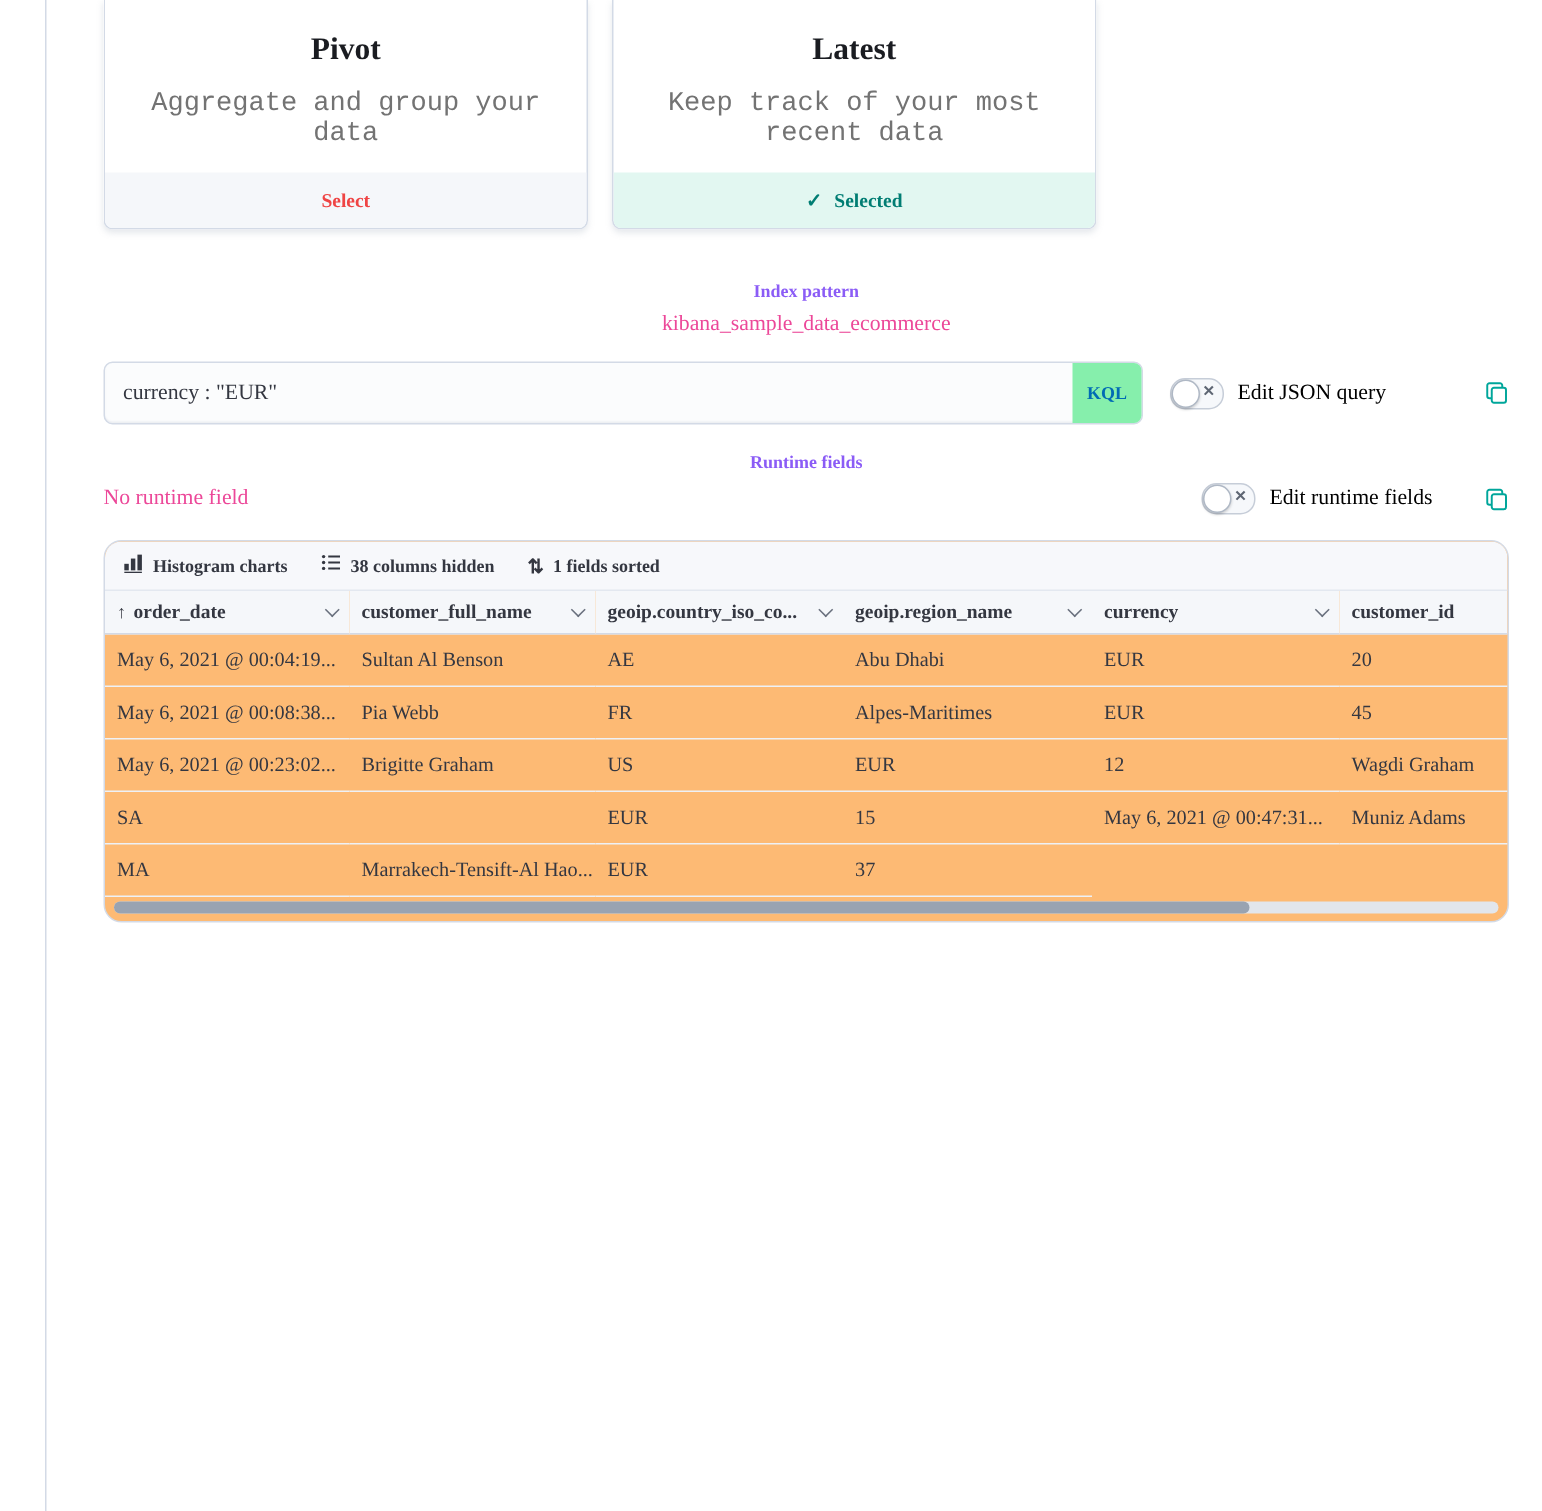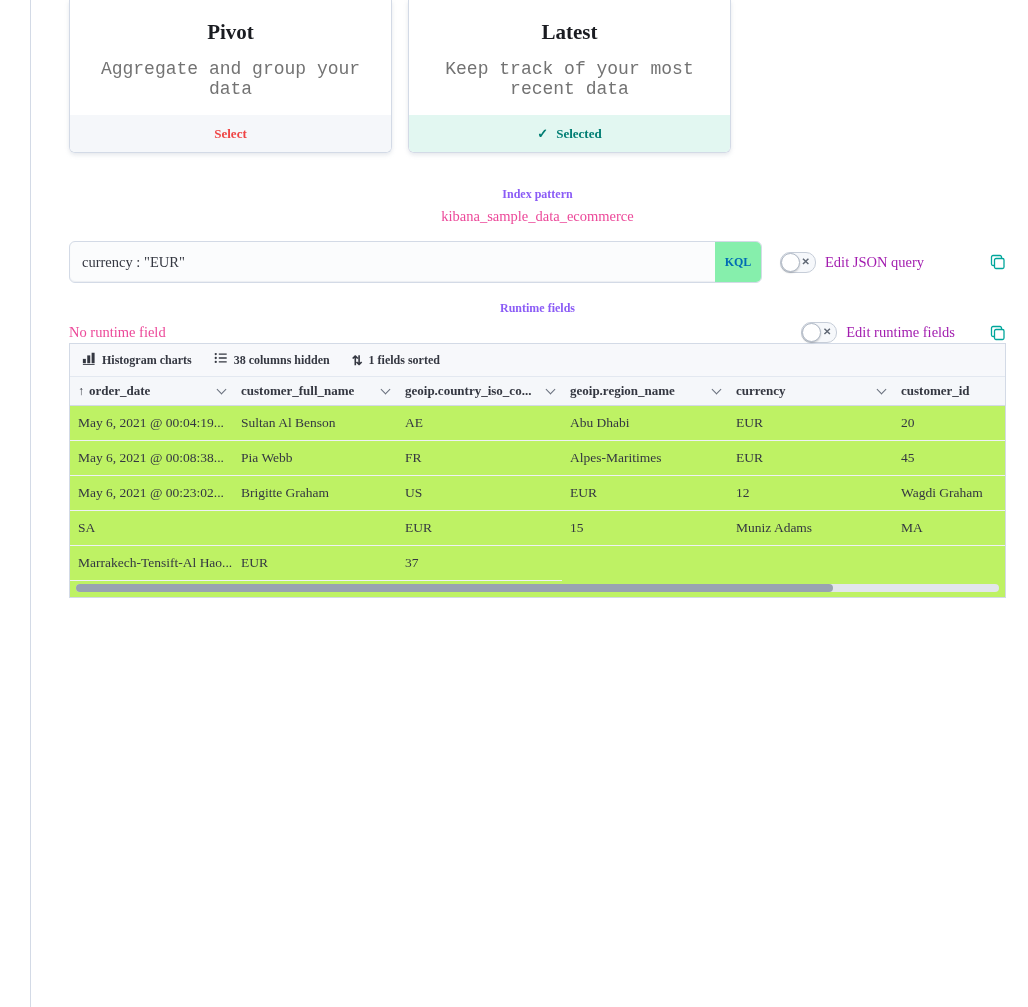--- a/index.html
+++ b/index.html
@@ -31,29 +31,29 @@
   .query-input{flex:1;border:none;outline:none;background:transparent;padding:0 12px;
                font-family:inherit;font-size:14.5px;color:#343741;}
   .kql-chip{width:46px;border:none;border-radius:0 5px 5px 0;background:#86efac;color:#006BB4;
             font-family:inherit;font-weight:700;font-size:12px;cursor:pointer;}
   .toggle-group{display:flex;align-items:center;gap:9px;margin-left:18px;}
   .switch{position:relative;display:inline-block;width:34px;height:19px;background:#F6F8FB;
           border:1px solid #C6CDD8;border-radius:10px;cursor:pointer;flex:0 0 auto;}
   .switch .knob{position:absolute;left:0;top:0;width:17px;height:17px;border-radius:50%;
                 background:#fff;border:1px solid #AFB8C5;box-shadow:0 1px 2px rgba(0,0,0,.2);}
   .switch .x{position:absolute;right:5px;top:3px;font-size:10px;line-height:12px;color:#5E6673;font-weight:700;}
-  .toggle-label{font-size:14.5px;color:#a21caf;cursor:pointer;}
+  .toggle-label{font-size:14.5px;color:#000000;cursor:pointer;}
   .copy-btn{margin-left:auto;background:none;border:none;padding:0;cursor:pointer;line-height:0;}
 
-  .runtime-row{display:flex;align-items:center;}
+  .runtime-row{display:flex;align-items:center;margin-bottom:17px;}
   .runtime-right{display:flex;align-items:center;gap:9px;margin-left:auto;}
   .runtime-right .copy-btn{margin-left:26px;}
 
   
-  .grid-box{border:1px solid #D3DAE6;border-radius:0;overflow:hidden;background:#bef264;}
+  .grid-box{border:1px solid #D3DAE6;border-radius:12px;overflow:hidden;background:#fdba74;}
   .grid-toolbar{display:flex;align-items:center;gap:22px;padding:7px 12px;background:#F7F8FB;
                 border-bottom:1px solid #E3E8F0;}
   .tool-btn{display:flex;align-items:center;gap:6px;background:none;border:none;padding:0;
             font-family:inherit;font-size:12px;font-weight:700;color:#343741;cursor:pointer;}
   .glyph{font-size:13px;line-height:1;color:#343741;}
   .grid-table{display:grid;grid-template-columns:163px 164px 165px 166px 165px minmax(0,1fr);}
   .th{display:flex;align-items:center;gap:5px;padding:6px 8px;background:#F5F7FA;
       border-bottom:1px solid #D3DAE6;font-size:13px;font-weight:700;color:#343741;
       white-space:nowrap;overflow:hidden;cursor:pointer;}
   .th .chev{margin-left:auto;flex:0 0 auto;}
@@ -223,20 +223,21 @@
         <div class="td">US</div>
         <div class="td">EUR</div>
         <div class="td">12</div>
 
         <div class="td">Wagdi Graham</div>
         <div class="td">SA</div>
         <div class="td"></div>
         <div class="td">EUR</div>
         <div class="td">15</div>
 
+        <div class="td">May 6, 2021 @ 00:47:31...</div>
         <div class="td">Muniz Adams</div>
         <div class="td">MA</div>
         <div class="td">Marrakech-Tensift-Al Hao...</div>
         <div class="td">EUR</div>
         <div class="td">37</div>
       </div>
 
       <div class="hscroll">
         <div class="thumb"></div>
       </div>

